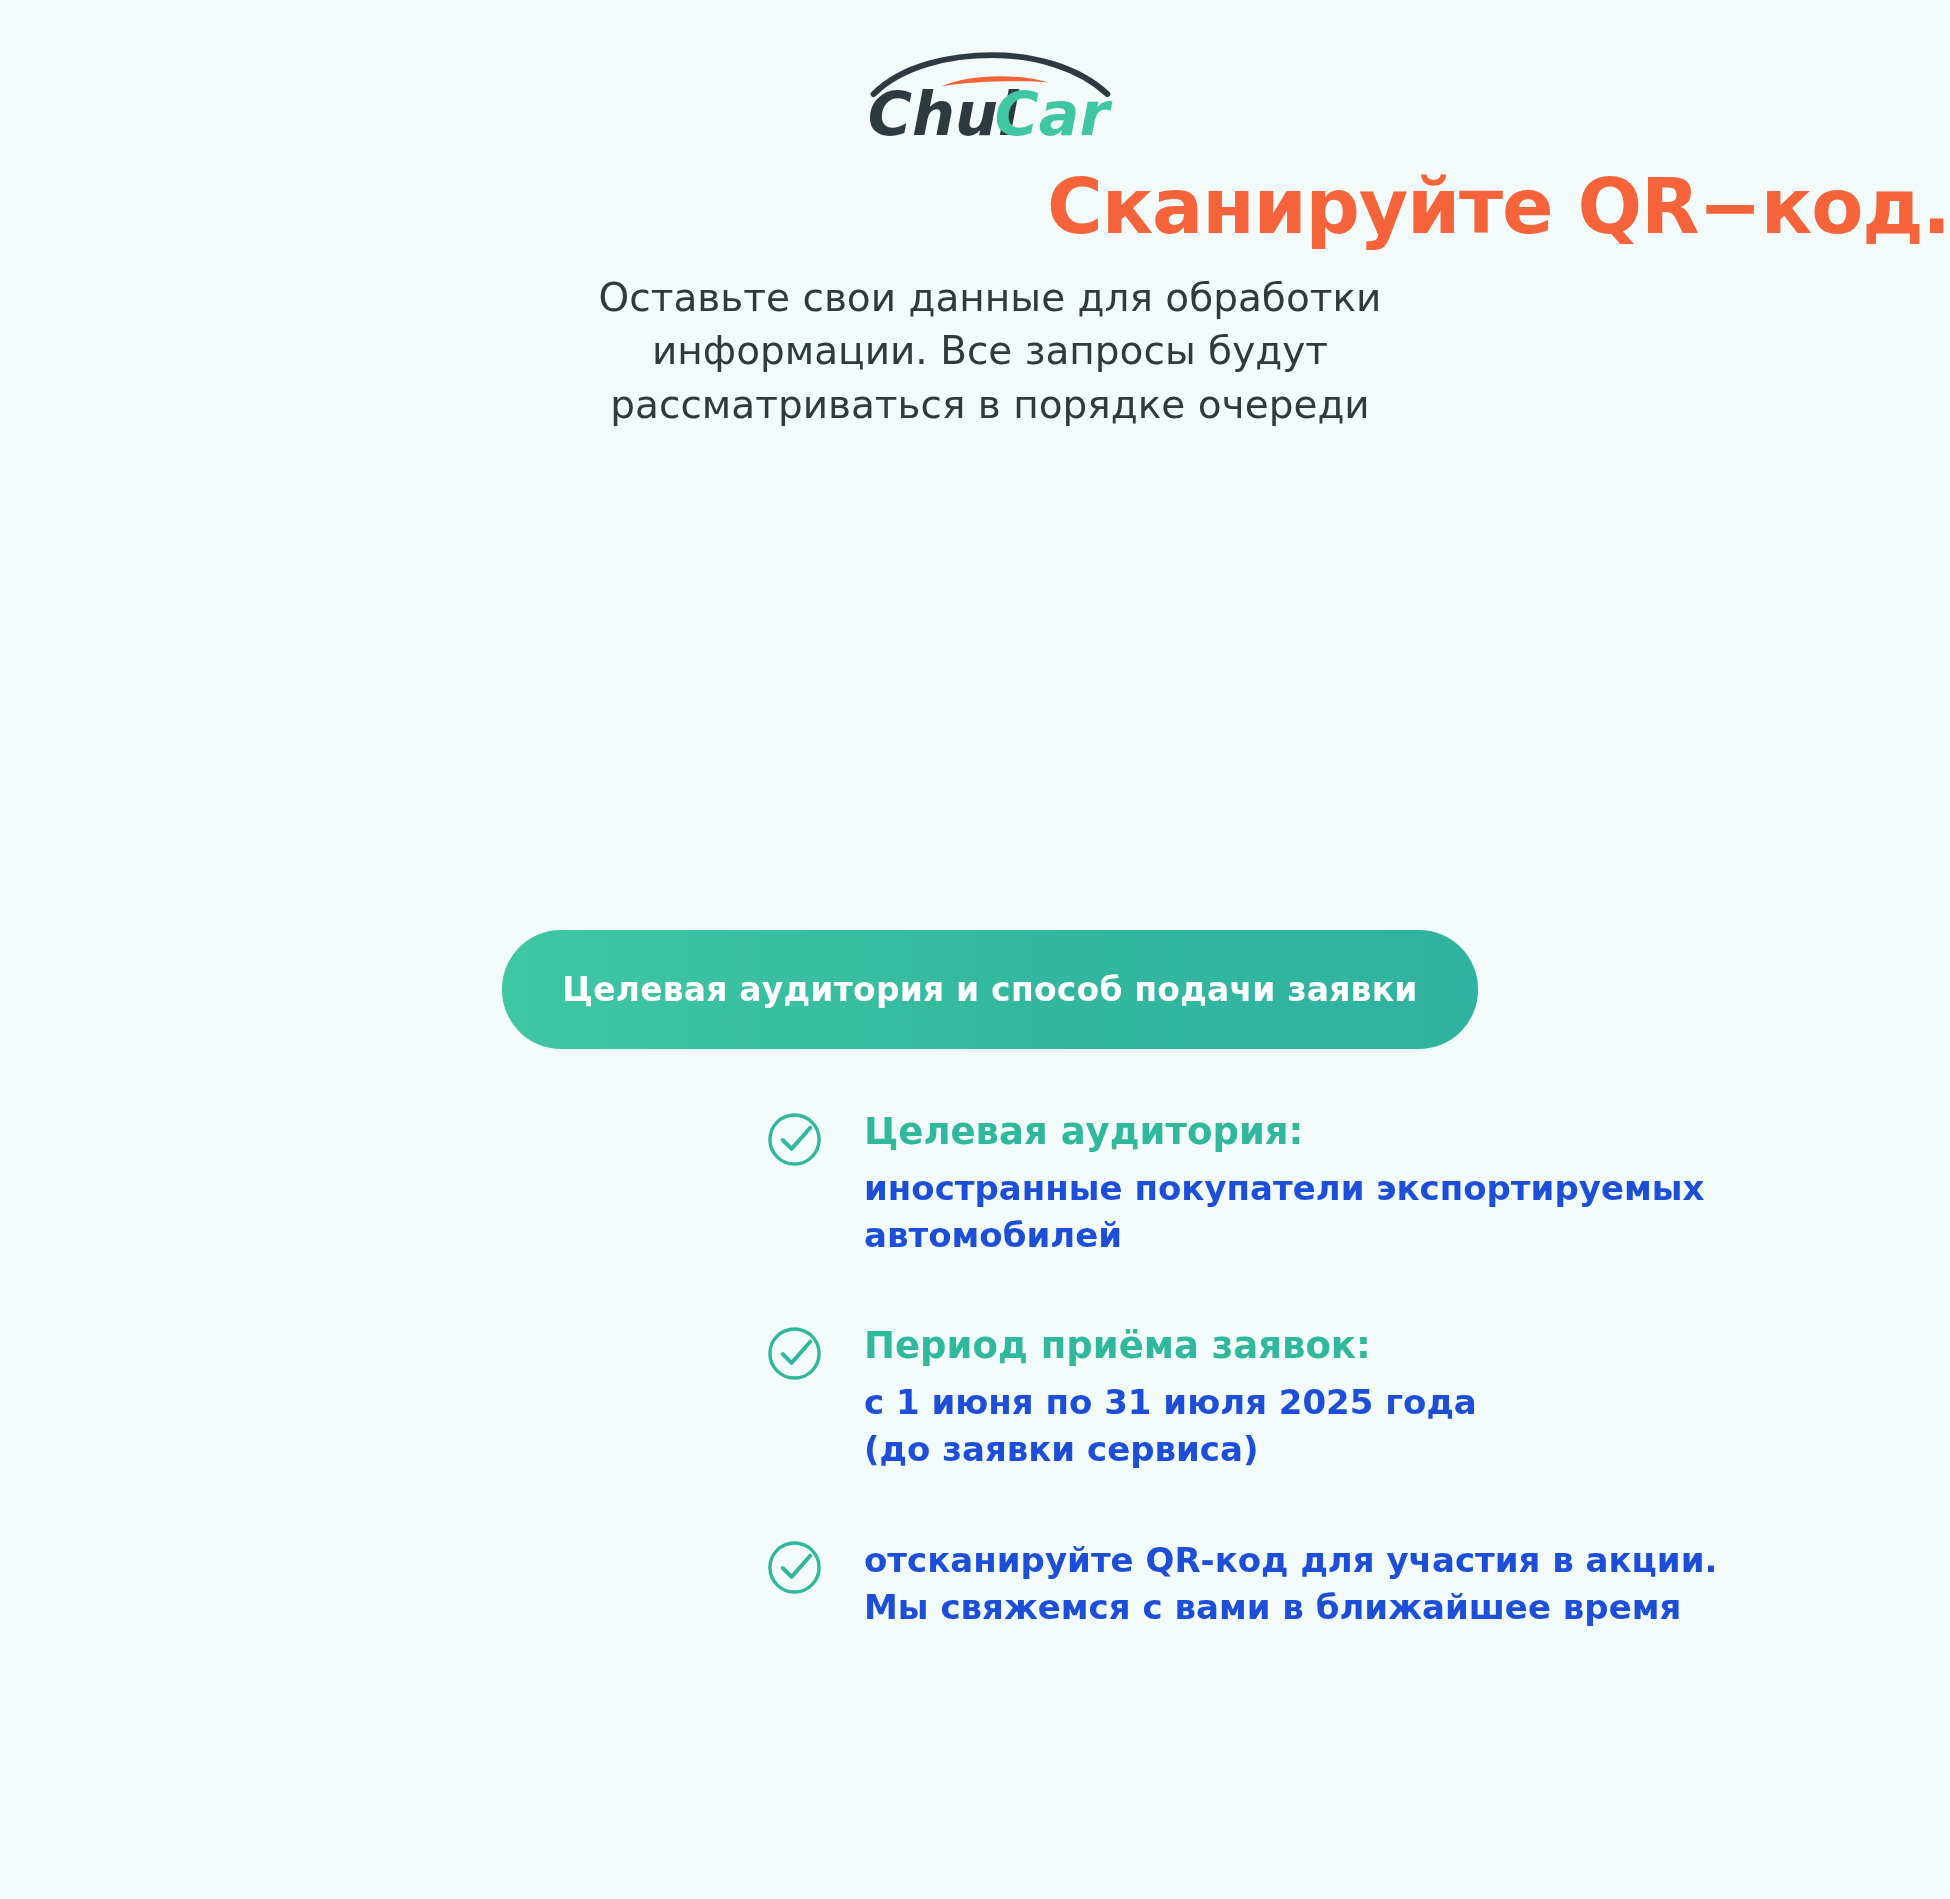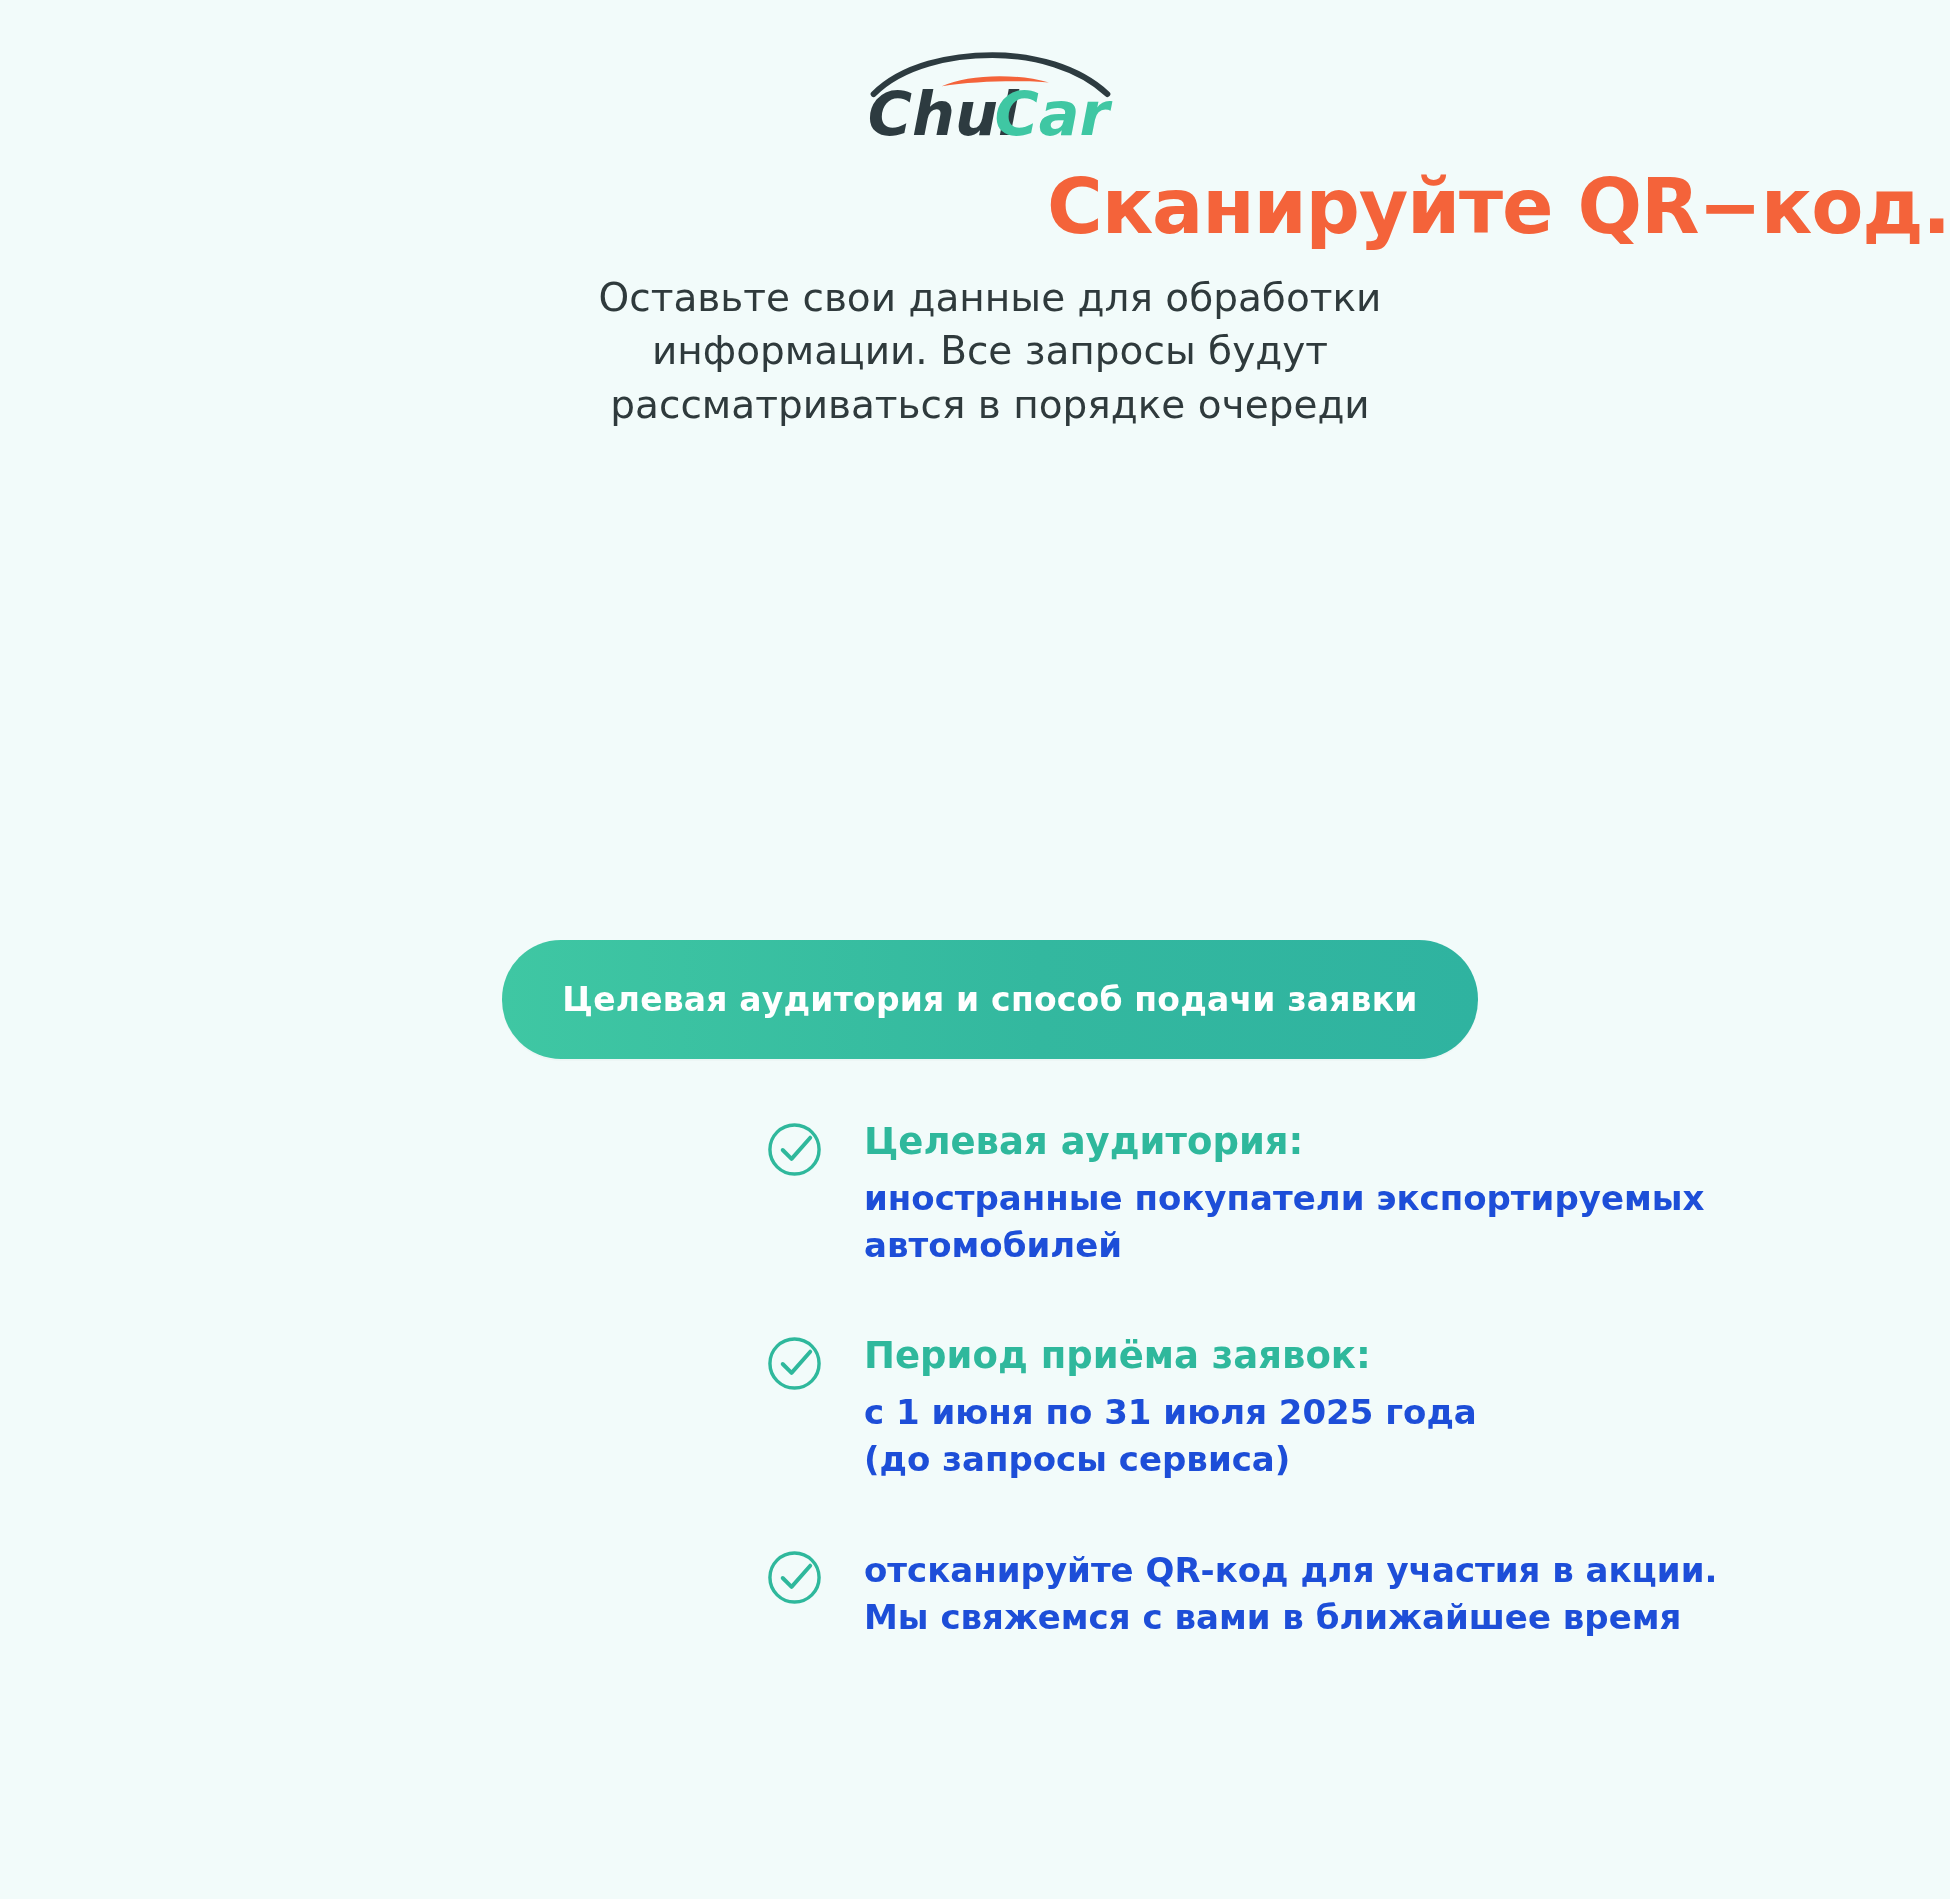--- a/index.html
+++ b/index.html
@@ -63,21 +63,21 @@
   .qr-zone {
     width: 507px;
     height: 458px;
     margin: 39px auto 0 auto;
   }
 
   
   .pill-wrap {
     display: flex;
     justify-content: center;
-    margin-top: 11px;
+    margin-top: 1px;
   }
   .pill {
     display: inline-flex;
     align-items: center;
     justify-content: center;
     height: 119px;
     padding: 0 60px;
     border-radius: 59px;
     background: linear-gradient(90deg, #3fc7a3 0%, #33b89f 55%, #2fb3a0 100%);
     color: #ffffff;
@@ -178,21 +178,21 @@
     <div class="feature">
       <span class="check-icon">
         <svg width="57" height="57" viewBox="0 0 58 58" xmlns="http://www.w3.org/2000/svg">
           <circle cx="29" cy="29" r="25" fill="none" stroke="#2fb89c" stroke-width="3.5"></circle>
           <path d="M17 29.5 L26 38.5 L45 17" fill="none" stroke="#2fb89c" stroke-width="4" stroke-linecap="round" stroke-linejoin="round"></path>
         </svg>
       </span>
       <div class="feature-title">Период приёма заявок:</div>
       <div class="feature-body">
         <span class="line">с 1 июня по 31 июля 2025 года</span>
-        <span class="line">(до запросы сервиса)</span>
+        <span class="line">(до заявки сервиса)</span>
       </div>
     </div>
 
     <div class="feature">
       <span class="check-icon">
         <svg width="57" height="57" viewBox="0 0 58 58" xmlns="http://www.w3.org/2000/svg">
           <circle cx="29" cy="29" r="25" fill="none" stroke="#2fb89c" stroke-width="3.5"></circle>
           <path d="M17 29.5 L26 38.5 L45 17" fill="none" stroke="#2fb89c" stroke-width="4" stroke-linecap="round" stroke-linejoin="round"></path>
         </svg>
       </span>

